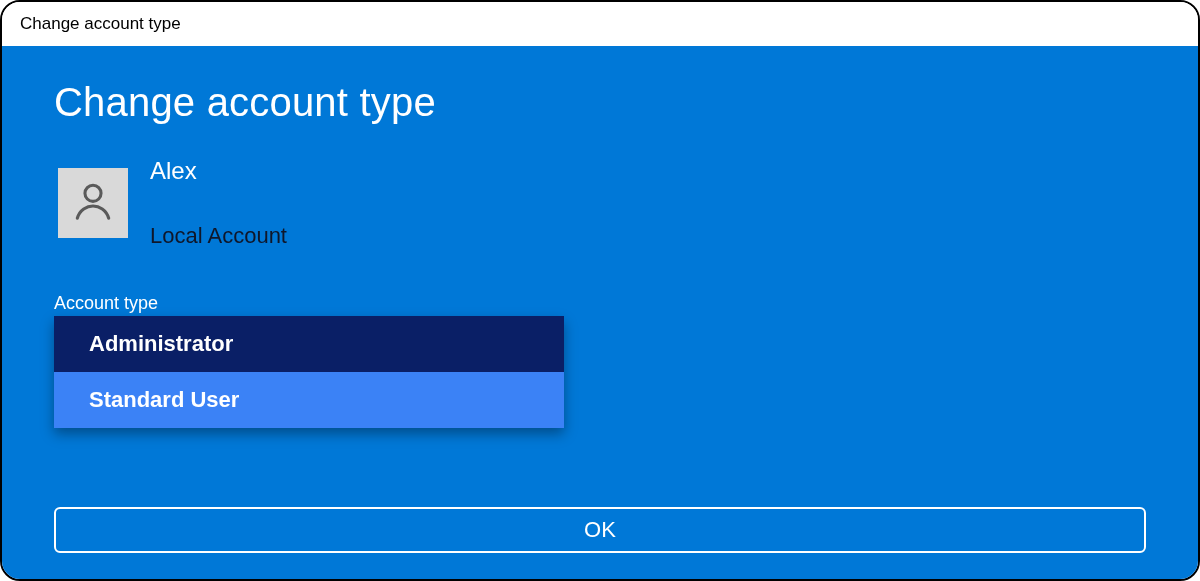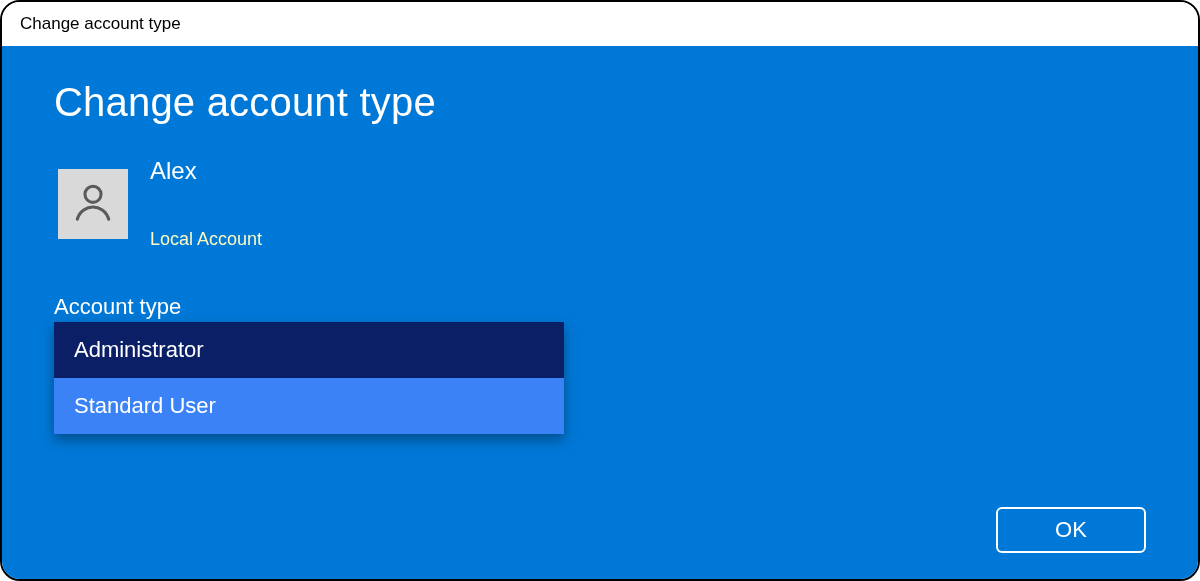--- a/index.html
+++ b/index.html
@@ -67,67 +67,68 @@
       justify-content: center;
       flex-shrink: 0;
     }
     .avatar svg {
       width: 46px;
       height: 46px;
     }
     .account-info {
       display: flex;
       flex-direction: column;
-      gap: 8px;
+      gap: 2px;
     }
     .account-name {
       font-size: 24px;
       font-weight: 400;
       color: #fff;
     }
     .account-sub {
-      font-size: 18px;
+      font-size: 22px;
       font-weight: 400;
-      color: #fef9c3;
+      color: #0f172a;
       margin-top: 36px;
     }
     .field-label {
-      font-size: 22px;
+      font-size: 18px;
       font-weight: 400;
       color: #fff;
       margin-bottom: 2px;
     }
     .dropdown {
       width: 510px;
       background: #1f2a33;
       box-shadow: 0 6px 12px rgba(0,0,0,0.35);
     }
     .dropdown-option {
       height: 56px;
       display: flex;
       align-items: center;
-      padding: 0 20px;
+      padding: 0 35px;
       font-size: 22px;
-      font-weight: 400;
+      font-weight: 700;
       color: #fff;
       cursor: pointer;
     }
     .dropdown-option.selected {
       background: #0a1f66;
     }
     .dropdown-option:not(.selected) {
       background: #3b82f6;
     }
     .button-bar {
       display: flex;
       justify-content: flex-end;
       gap: 12px;
       margin-top: auto;
       padding-top: 20px;
       padding-bottom: 2px;
+      flex-direction: column;
     }
     .btn {
       min-width: 150px;
       height: 46px;
       border: 2px solid #fff;
       border-radius: 6px;
       background: transparent;
       color: #fff;
       font-size: 22px;
       font-weight: 400;

